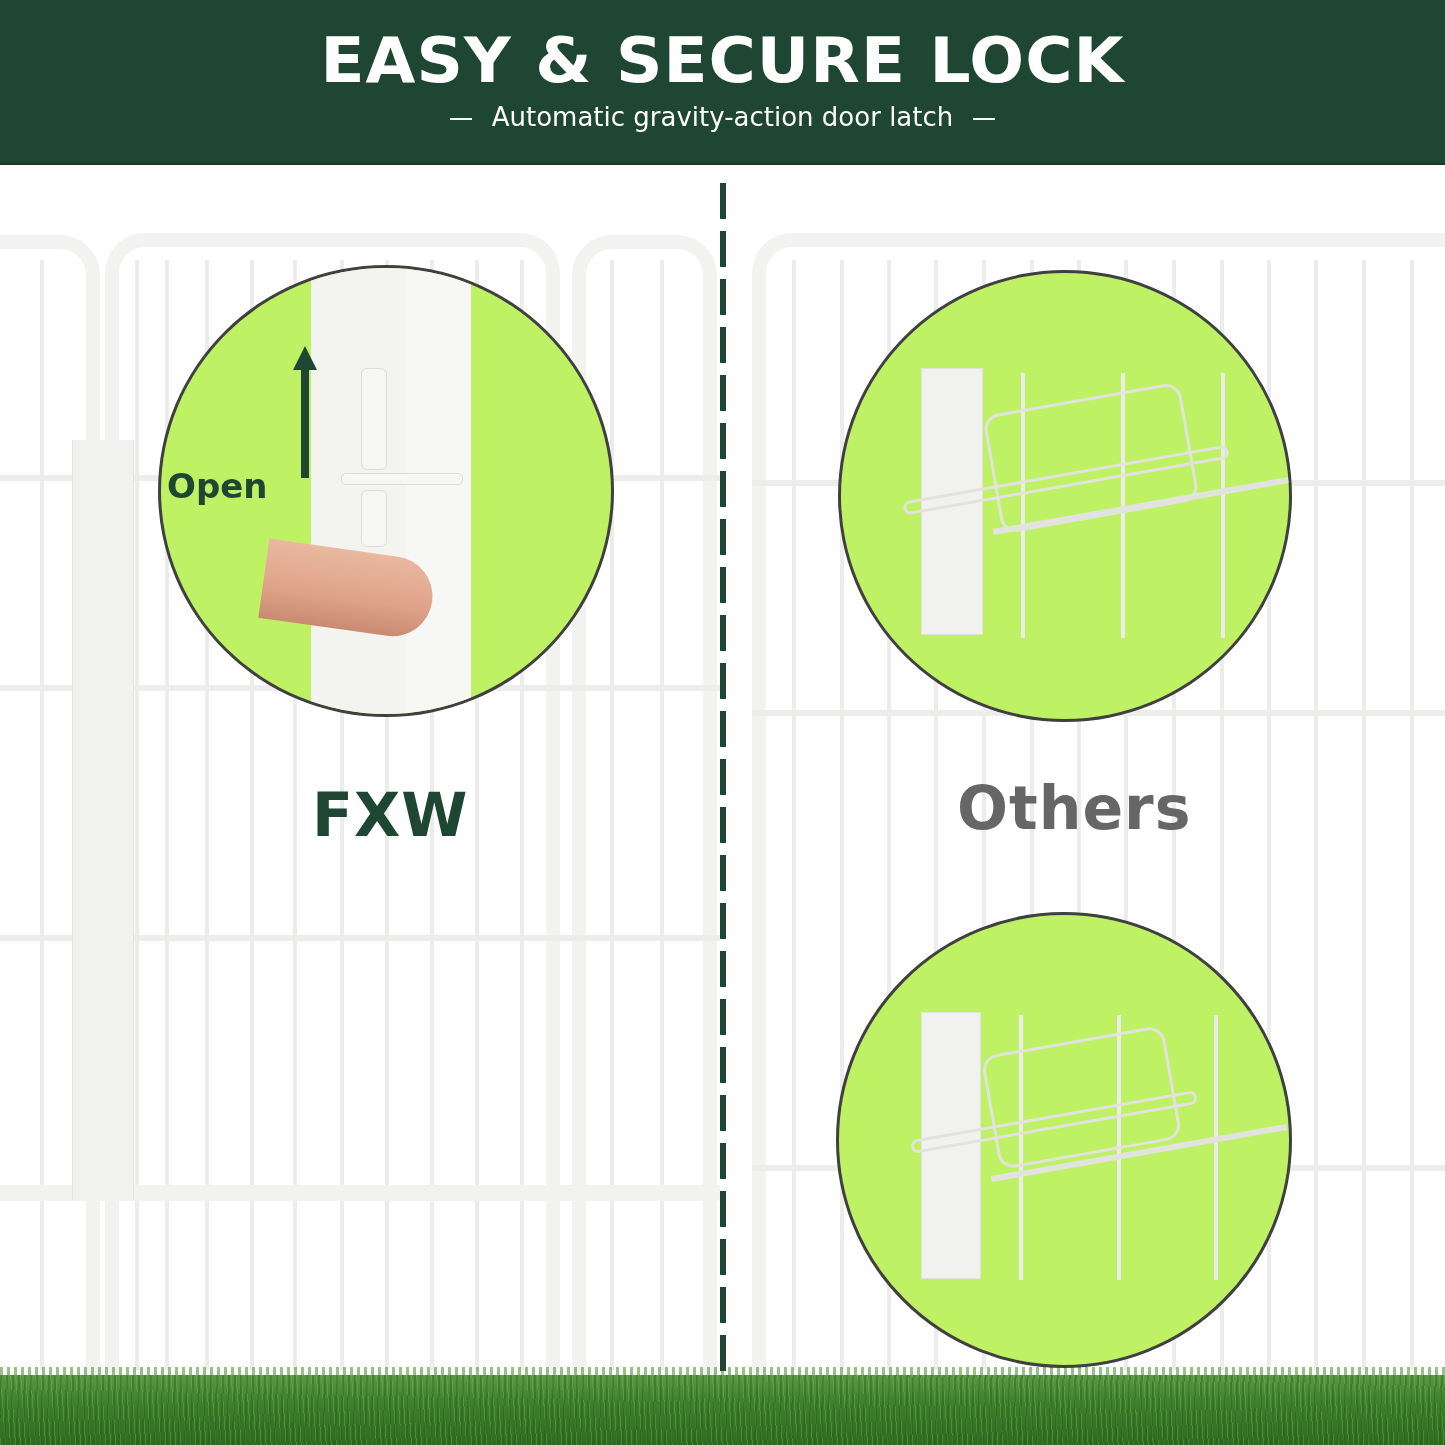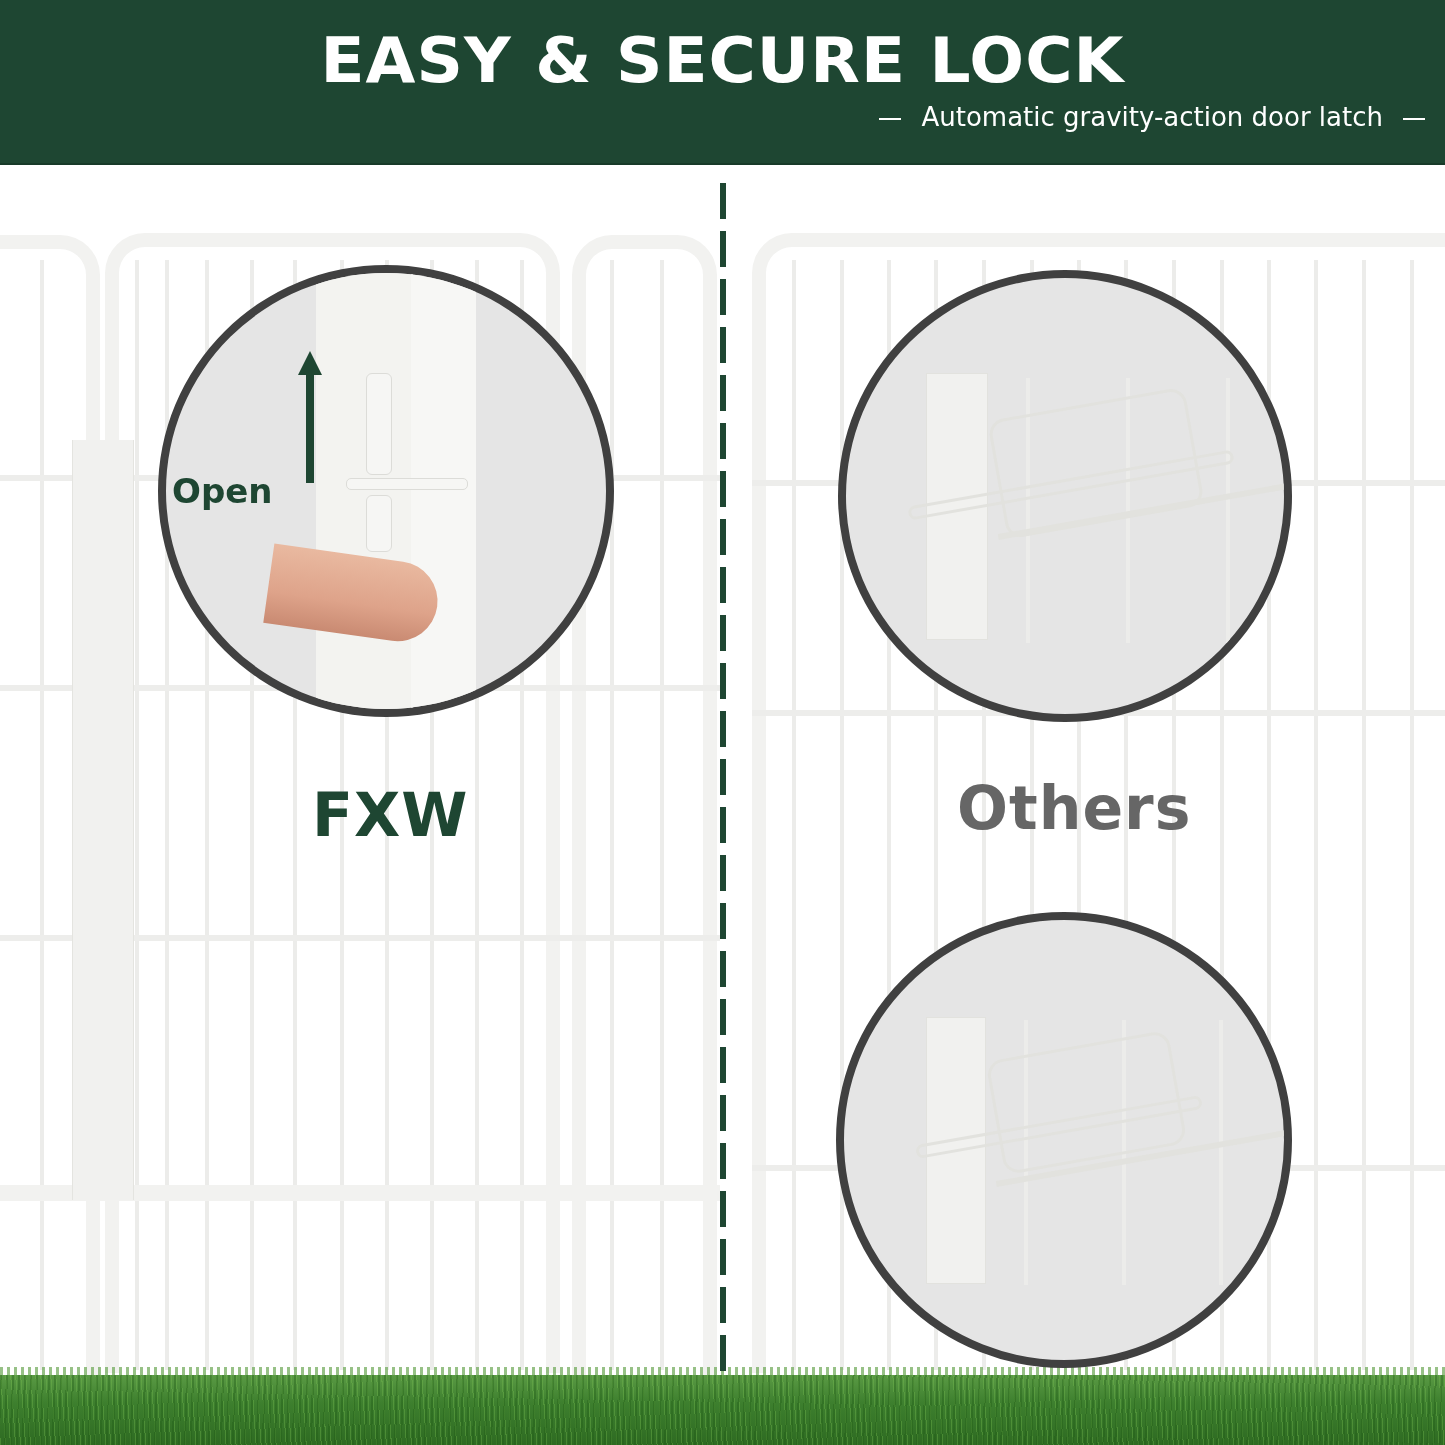--- a/index.html
+++ b/index.html
@@ -13,21 +13,21 @@
       background: #1e4632;
       border-bottom: 2px solid #183a29;
     }
     .title {
       position: absolute; left: 0; top: 24px; width: 1445px; text-align: center;
       color: #ffffff; font-weight: bold; font-size: 62px; letter-spacing: 1px;
       font-family: "DejaVu Sans", sans-serif;
       transform: scaleX(1.04);
     }
     .subtitle {
-      position: absolute; left: 0; top: 102px; width: 1445px; text-align: right;
+      position: absolute; left: 0; top: 102px; width: 1445px; text-align: center;
       color: #ffffff; font-size: 26px;
       font-family: "DejaVu Sans", sans-serif;
     }
     .subtitle .dash { display: inline-block; width: 22px; height: 2px; background: #fff; vertical-align: middle; margin: 0 20px; }
 
     .scene { position: absolute; left: 0; top: 165px; width: 1445px; height: 1280px; overflow: hidden; background: #ffffff; }
 
     
     .bars { position: absolute; }
     .bar { position: absolute; width: 4px; background: #ececea; }
@@ -47,21 +47,21 @@
       background: repeating-linear-gradient(90deg, #6aa652 0 3px, transparent 3px 7px);
       opacity: 0.7;
     }
 
     .divider {
       position: absolute; left: 720px; top: 18px; width: 6px; height: 1195px;
       background: repeating-linear-gradient(180deg, #1e4632 0 36px, transparent 36px 48px);
     }
 
     .circle {
-      position: absolute; border-radius: 50%; border: 8px solid #404040; background: #e5e5e5;
+      position: absolute; border-radius: 50%; border: 3px solid #404040; background: #bef264;
       box-sizing: border-box; overflow: hidden;
     }
     .brand {
       position: absolute; font-weight: bold; font-size: 60px; letter-spacing: 1px;
       font-family: "DejaVu Sans", sans-serif;
     }
     .label-inline {
       position: absolute; font-weight: bold; font-size: 34px; color: #1e4632;
       font-family: "DejaVu Sans", sans-serif;
     }

